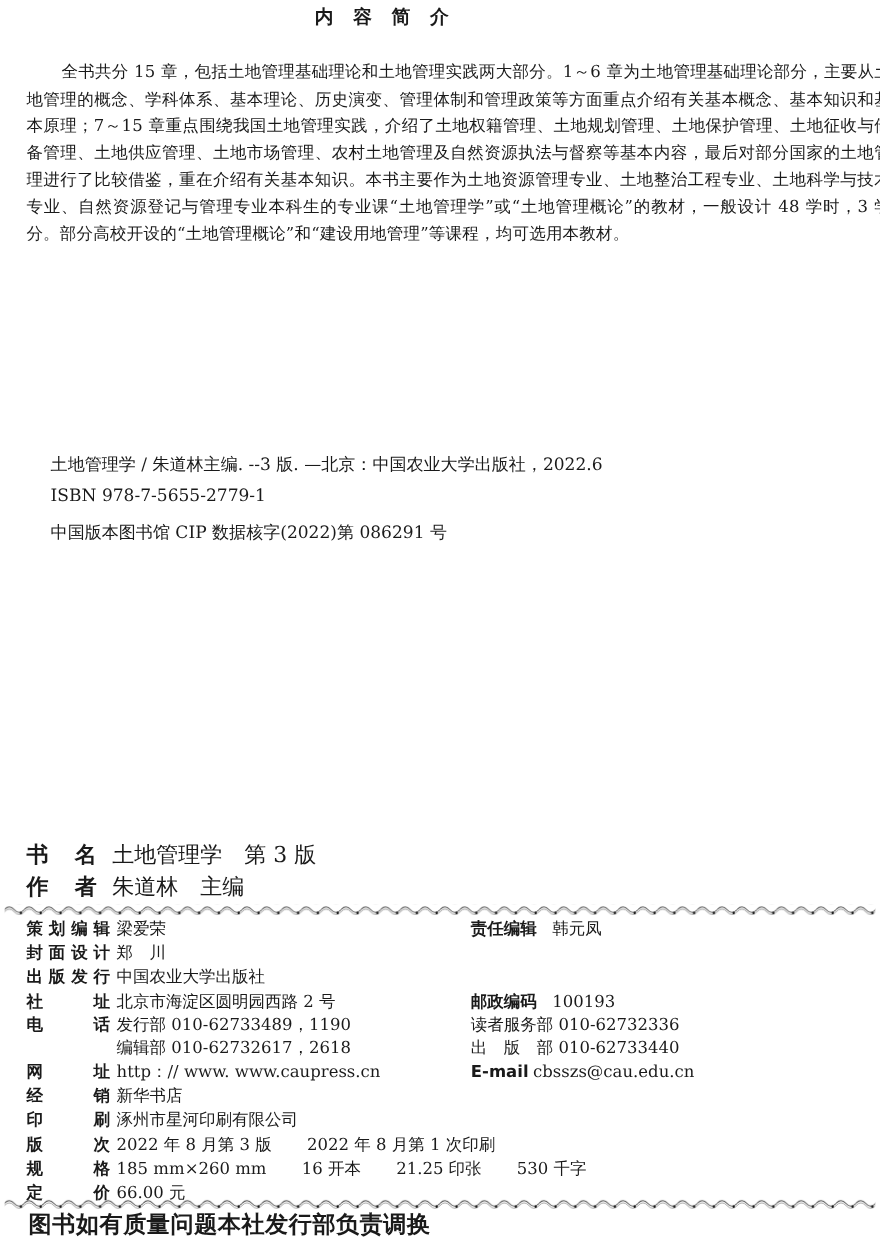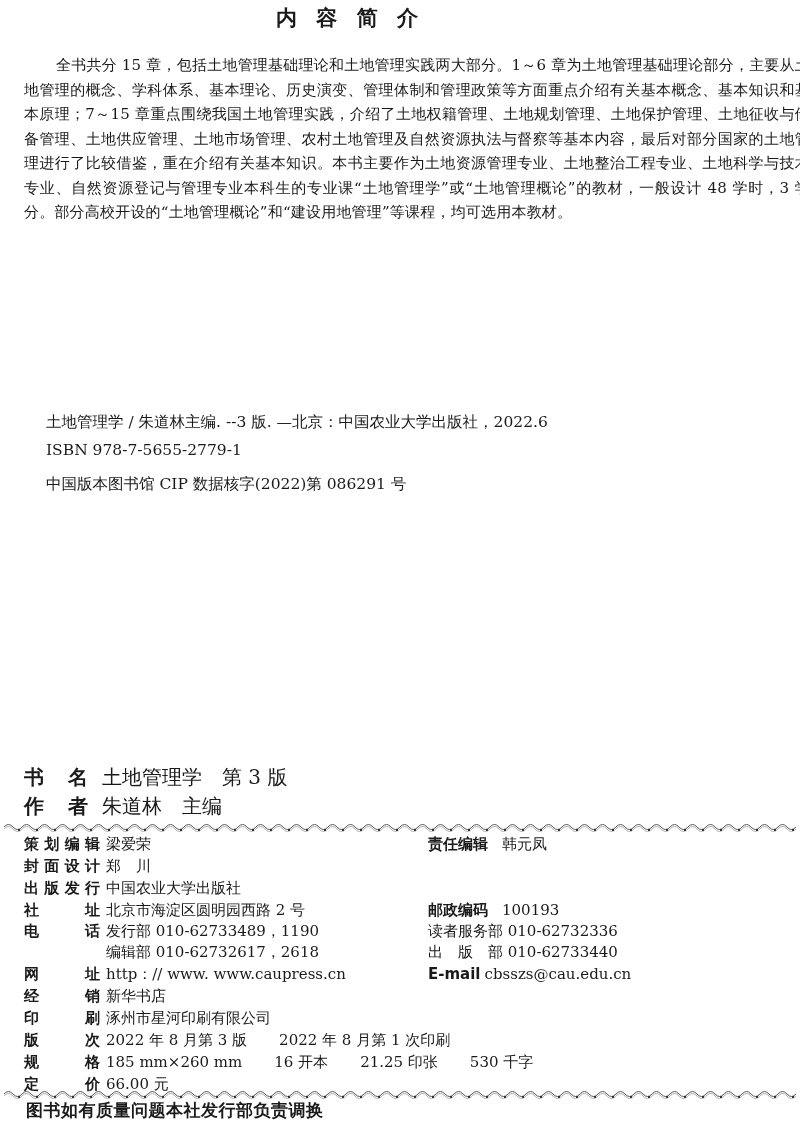--- a/index.html
+++ b/index.html
@@ -4,21 +4,21 @@
 <style>
   html, body { margin: 0; padding: 0; background: #ffffff; }
   body {
     width: 800px; height: 1145px; position: relative; overflow: hidden;
     font-family: "DejaVu Serif", "Liberation Serif", serif;
     color: #1a1a1a;
   }
   .title {
     position: absolute; top: 4px; left: 0; width: 700px; text-align: center;
     font-family: "DejaVu Sans", "Liberation Sans", sans-serif;
-    font-size: 21px; font-weight: bold; letter-spacing: 6px;
+    font-size: 17px; font-weight: bold; letter-spacing: 6px;
   }
   .intro {
     position: absolute; top: 37px; left: 8px; width: 786px;
     font-size: 15px; line-height: 24.5px; text-align: justify;
     text-indent: 32px; letter-spacing: 0.2px;
   }
   .cip {
     position: absolute; top: 400px; left: 46px; width: 700px;
   }
   .cip-heading {
@@ -49,21 +49,21 @@
     font-family: "DejaVu Sans", "Liberation Sans", sans-serif; font-weight: bold;
     margin-right: 14px;
   }
   .gap { display: inline-block; width: 32px; }
   .wavy {
     position: absolute; left: 4px; width: 792px; height: 10px;
   }
   .footer {
     position: absolute; left: 26px; top: 1099px;
     font-family: Liberation Sans, sans-serif;
-    font-size: 17px; font-weight: bold; letter-spacing: 0.5px;
+    font-size: 21px; font-weight: bold; letter-spacing: 0.5px;
   }
 </style>
 </head>
 <body>
 
 <svg width="0" height="0" style="position:absolute">
   <defs>
     <pattern id="wave" x="0" y="0" width="18" height="10" patternUnits="userSpaceOnUse">
       <path d="M0 5 Q4.5 0 9 5 T18 5" fill="none" stroke="#555" stroke-width="1"></path>
       <path d="M0 7 Q4.5 2 9 7 T18 7" fill="none" stroke="#999" stroke-width="0.8"></path>

